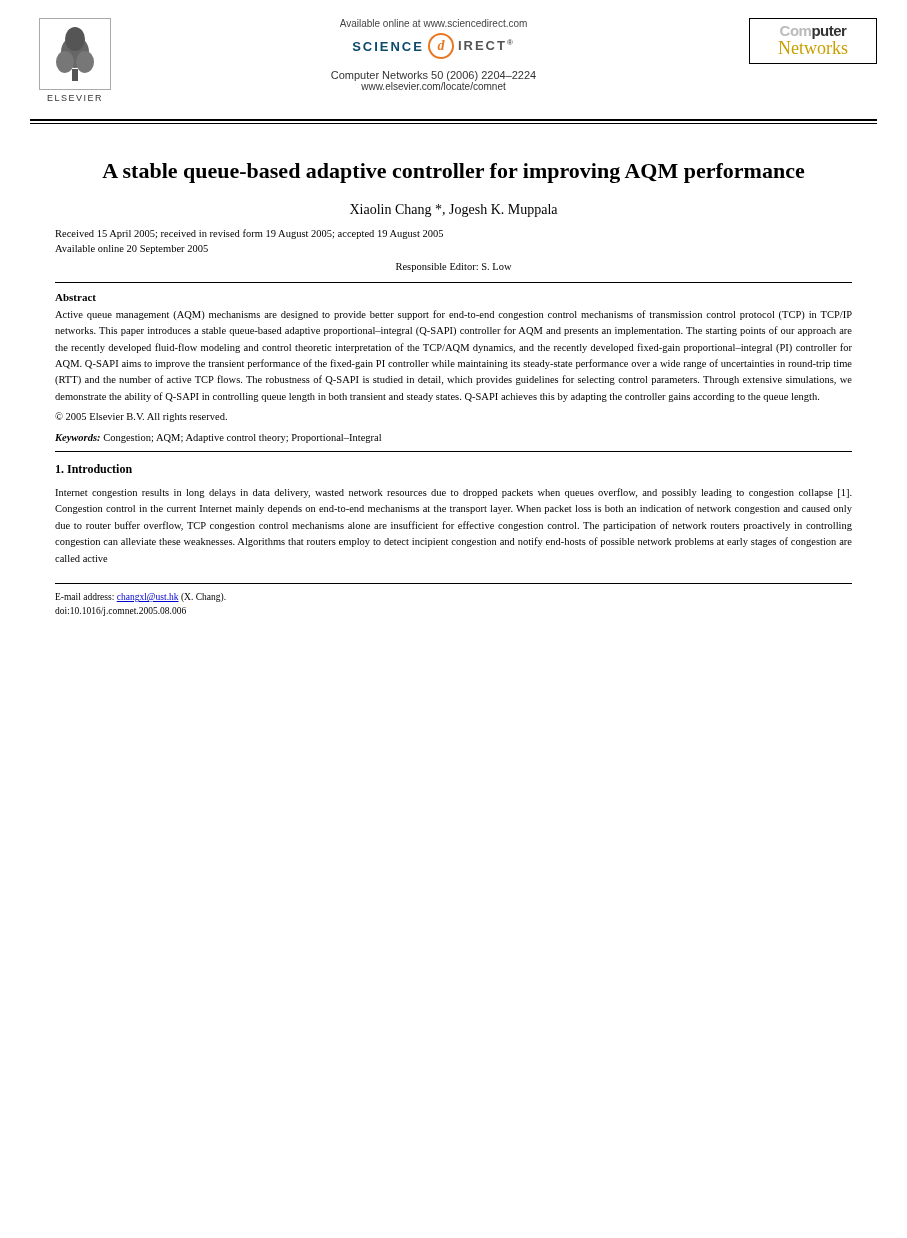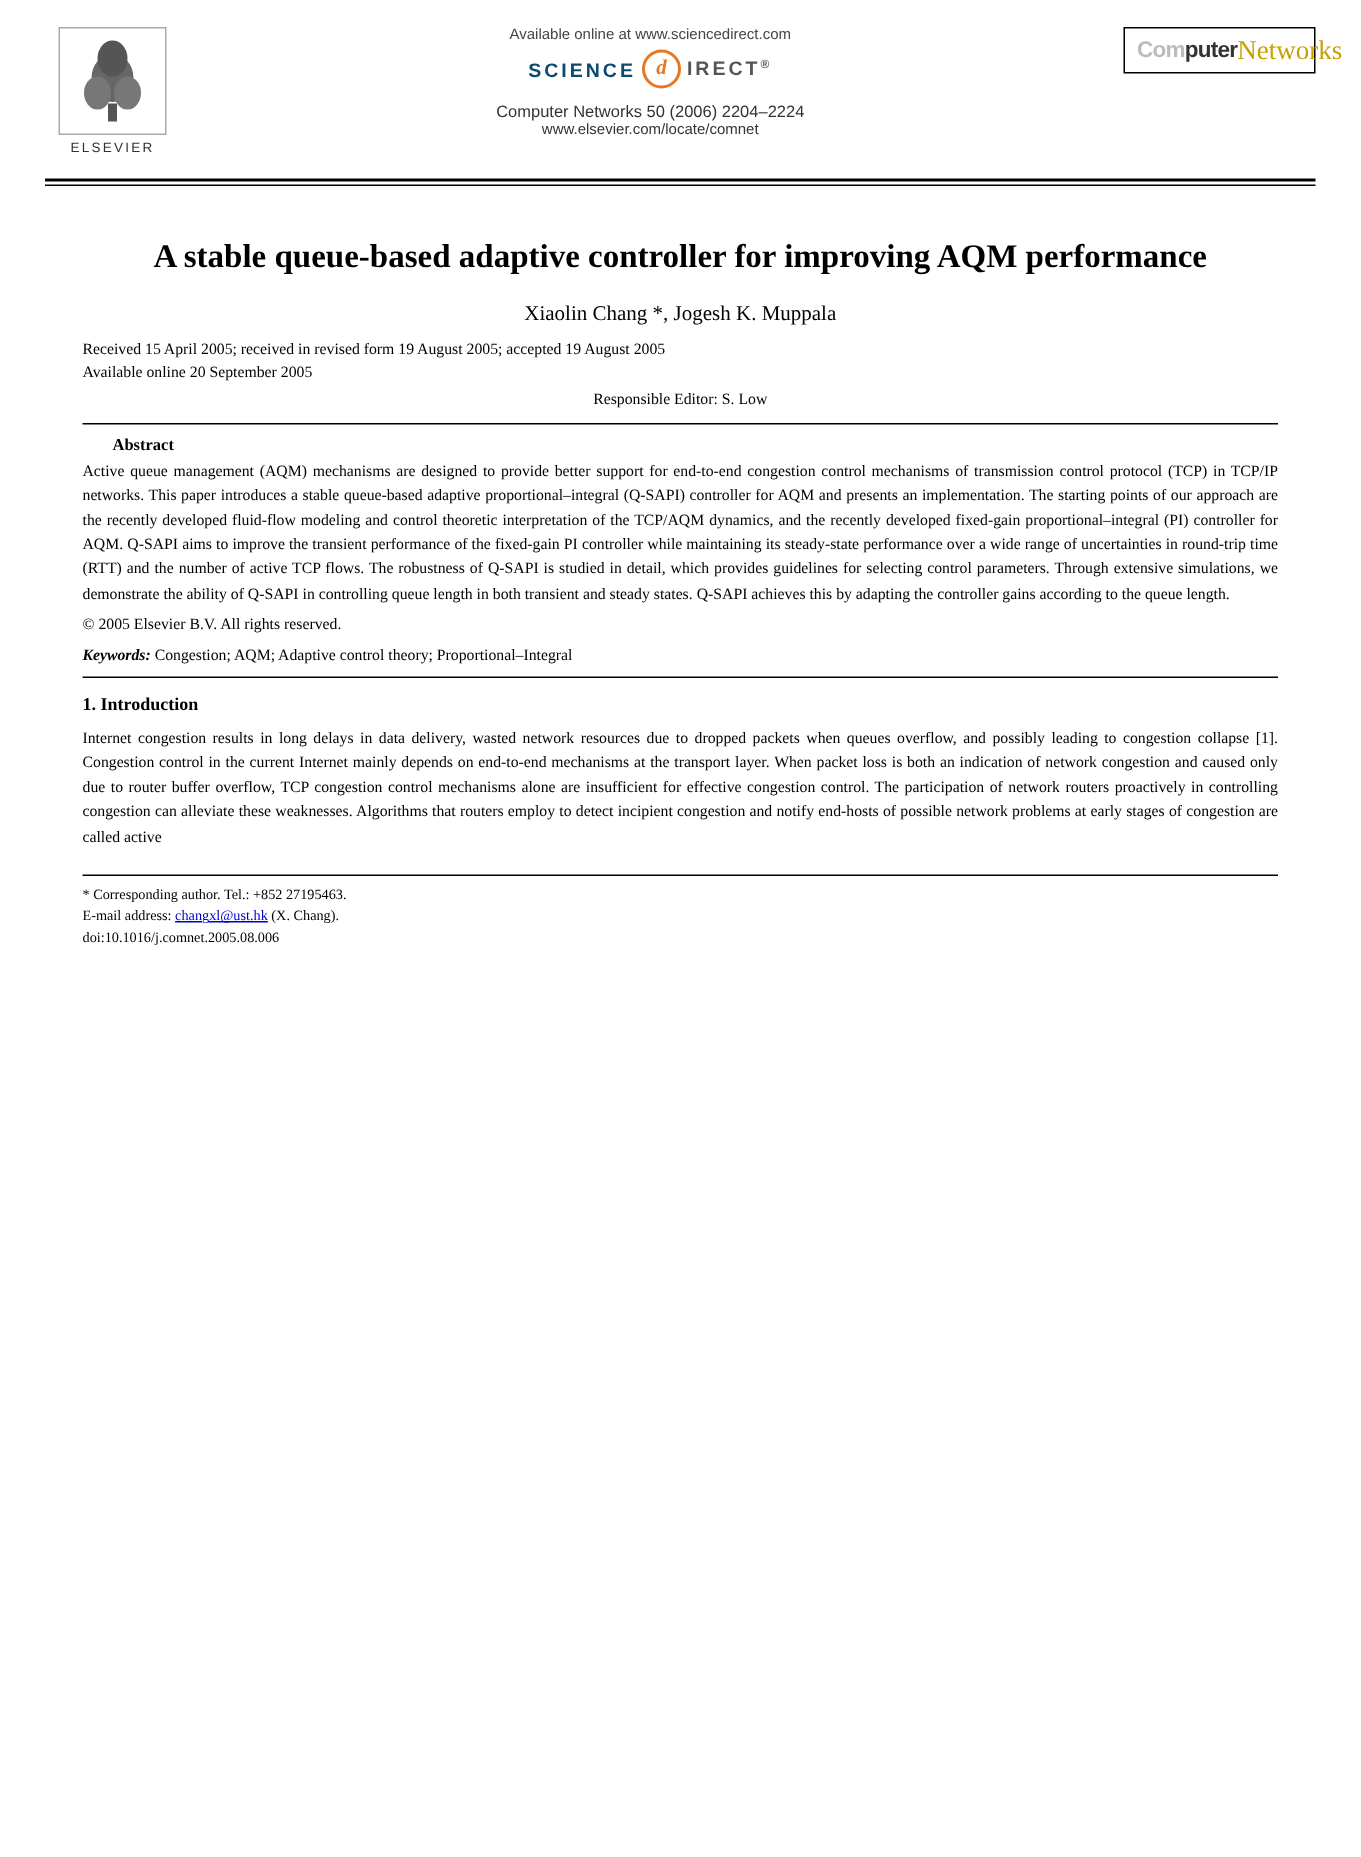--- a/index.html
+++ b/index.html
@@ -124,21 +124,21 @@
     .computer-networks-logo {
       display: flex;
       flex-direction: column;
       align-items: flex-end;
       width: 130px;
     }
     .cn-logo-box {
       border: 1.5px solid #000;
       padding: 4px 8px;
       display: flex;
-      flex-direction: row;
+      flex-direction: column;
       align-items: center;
       width: 128px;
     }
     .cn-title {
       font-family: Arial, sans-serif;
       font-size: 15px;
       font-weight: bold;
       line-height: 1;
       letter-spacing: -0.5px;
     }
@@ -200,21 +200,20 @@
       margin: 8px 0;
     }
     .abstract-section {
       margin: 8px 0 10px 0;
     }
     .abstract-title {
       font-size: 11px;
       font-weight: bold;
       font-family: "Times New Roman", Times, serif;
       margin-bottom: 4px;
-      margin-left: 20px;
     }
     .abstract-text {
       font-size: 10.5px;
       line-height: 1.55;
       text-align: justify;
     }
     .copyright {
       font-size: 10.5px;
       margin-top: 6px;
     }
@@ -333,23 +332,20 @@
 
     <hr class="section-rule">
 
     <div class="intro-section">
       <div class="section-heading">1. Introduction</div>
       <div class="body-text">Internet congestion results in long delays in data delivery, wasted network resources due to dropped packets when queues overflow, and possibly leading to congestion collapse [1]. Congestion control in the current Internet mainly depends on end-to-end mechanisms at the transport layer. When packet loss is both an indication of network congestion and caused only due to router buffer overflow, TCP congestion control mechanisms alone are insufficient for effective congestion control. The participation of network routers proactively in controlling congestion can alleviate these weaknesses. Algorithms that routers employ to detect incipient congestion and notify end-hosts of possible network problems at early stages of congestion are called active</div>
     </div>
 
     <div class="footnote-area">
       <div class="footnote-text">
-        <span>* Corresponding author. Tel.: +852 27195463.</span>
-      </div>
-      <div class="footnote-text">
         <span>E-mail address: </span><span class="footnote-link">changxl@ust.hk</span><span> (X. Chang).</span>
       </div>
       <div class="footnote-text">
         <span>doi:10.1016/j.comnet.2005.08.006</span>
       </div>
     </div>
 
   </div>
 </div>
 

